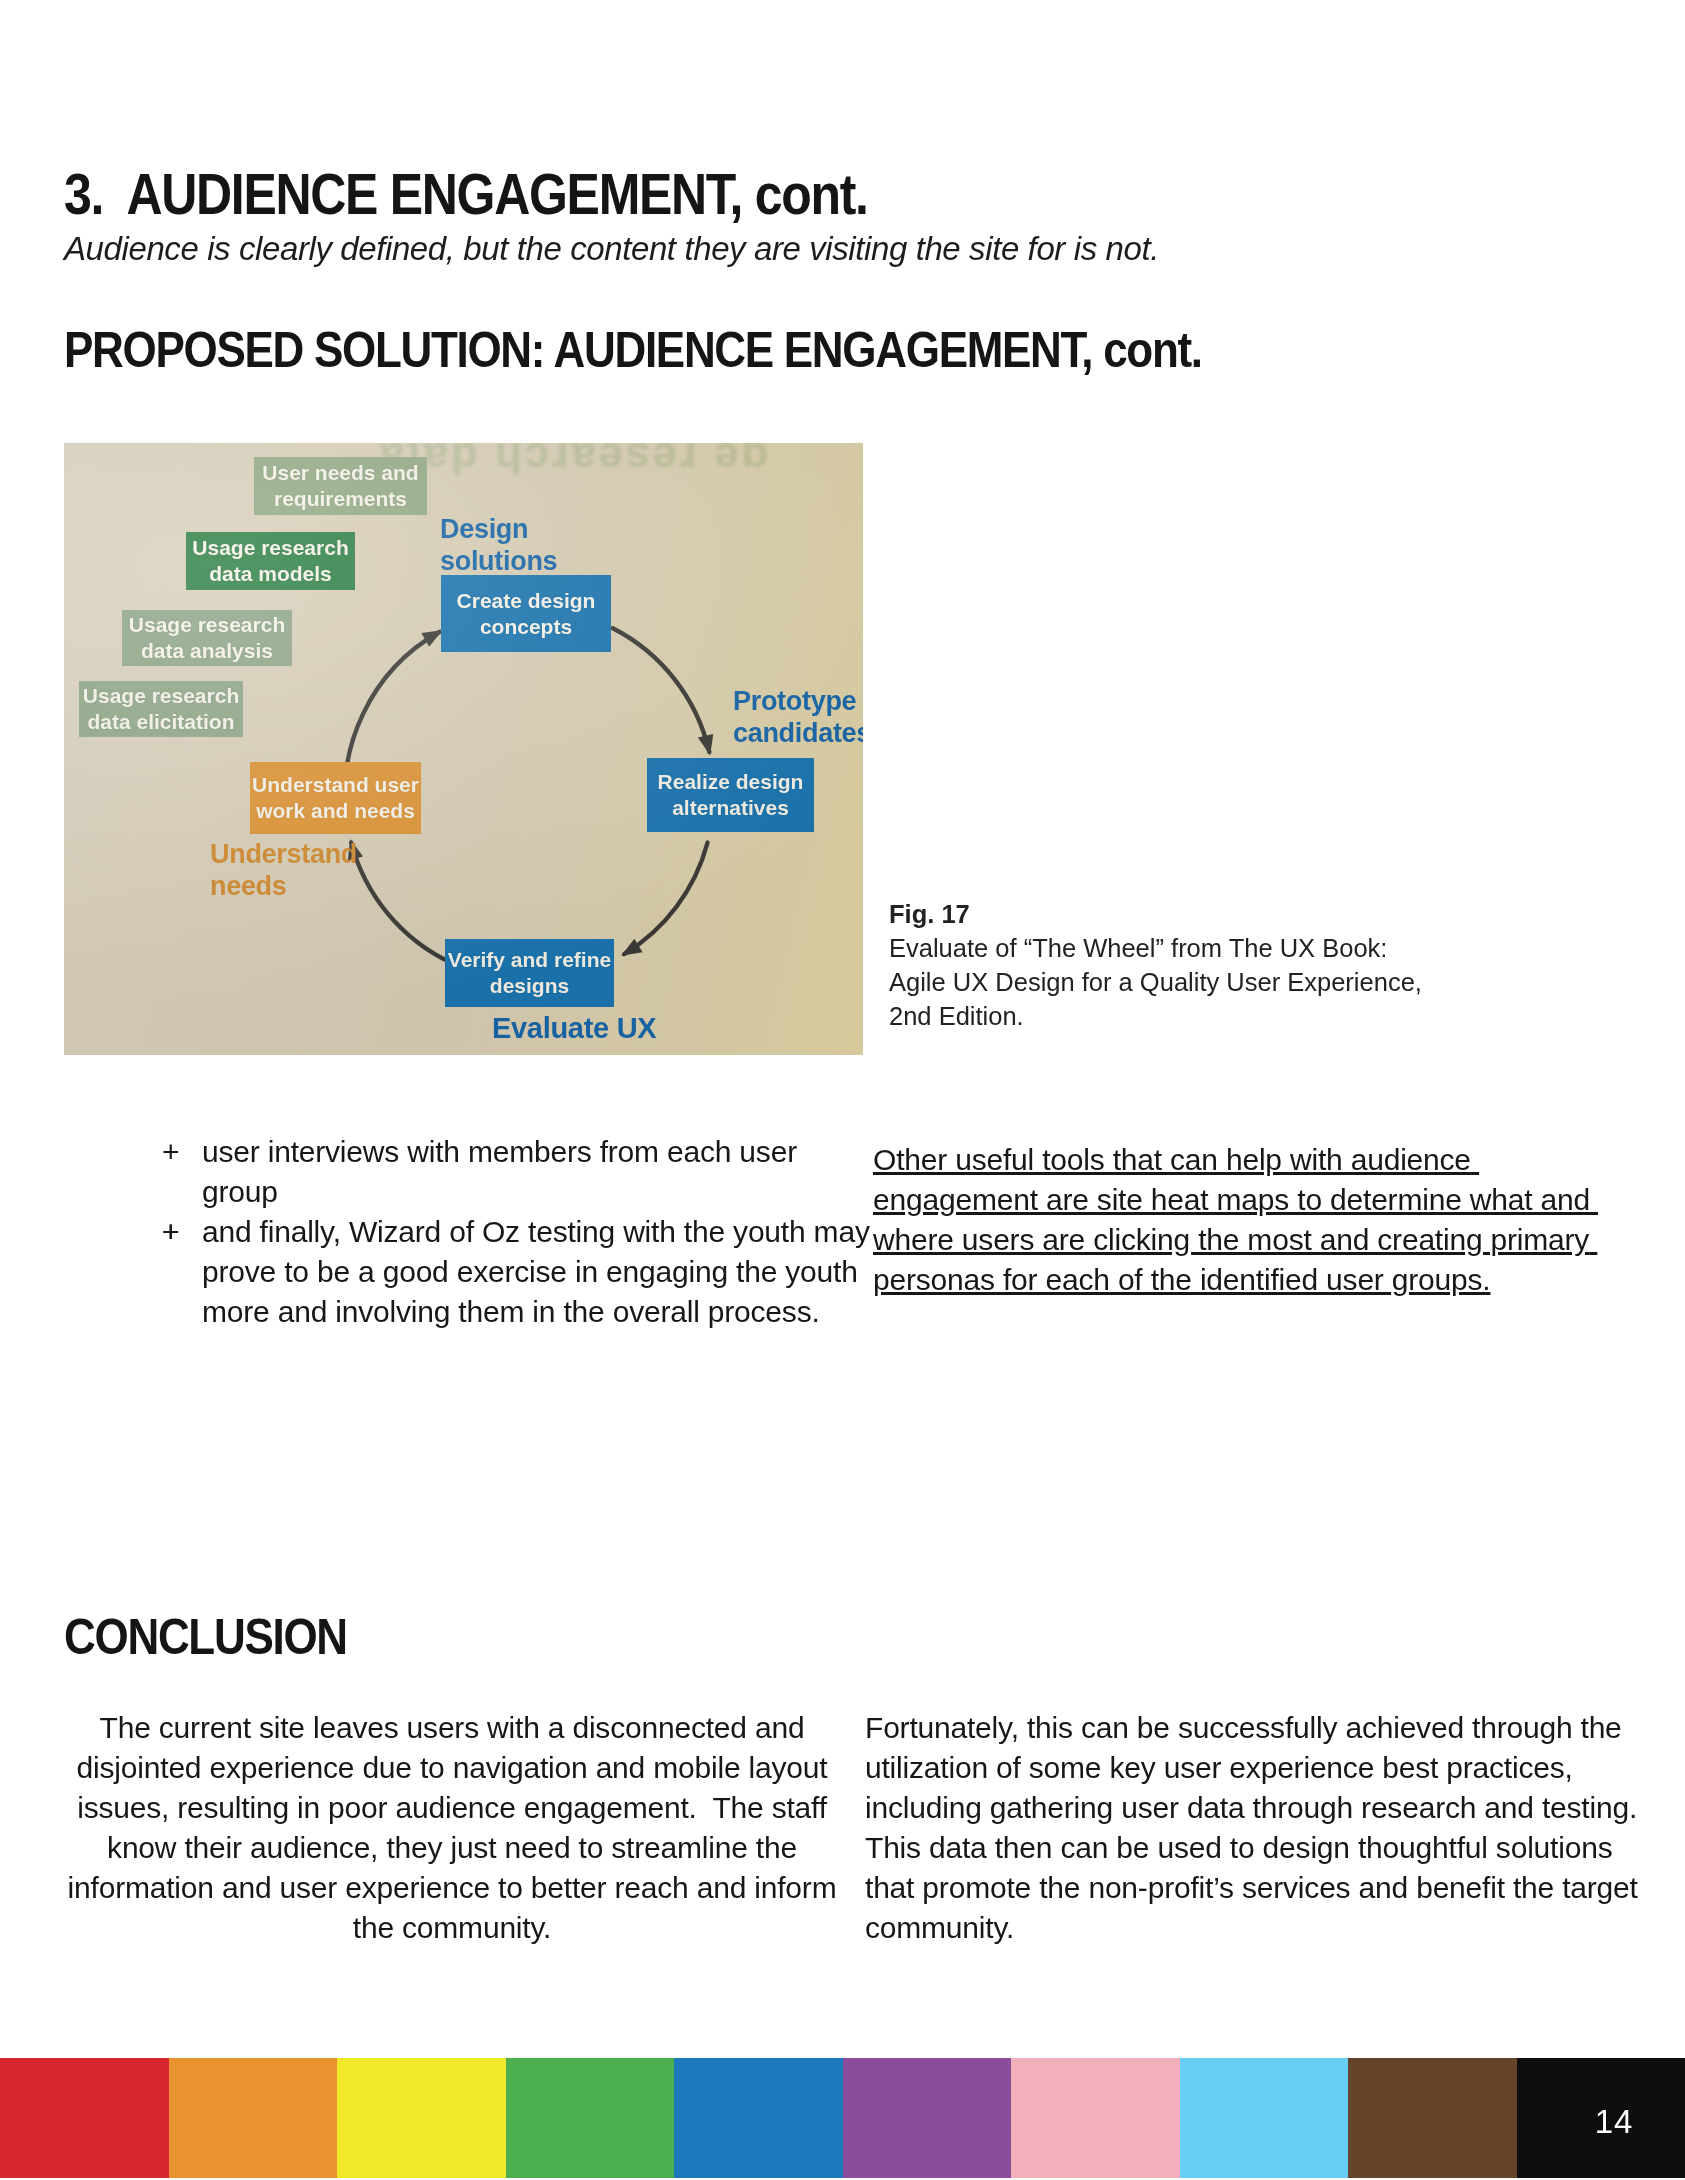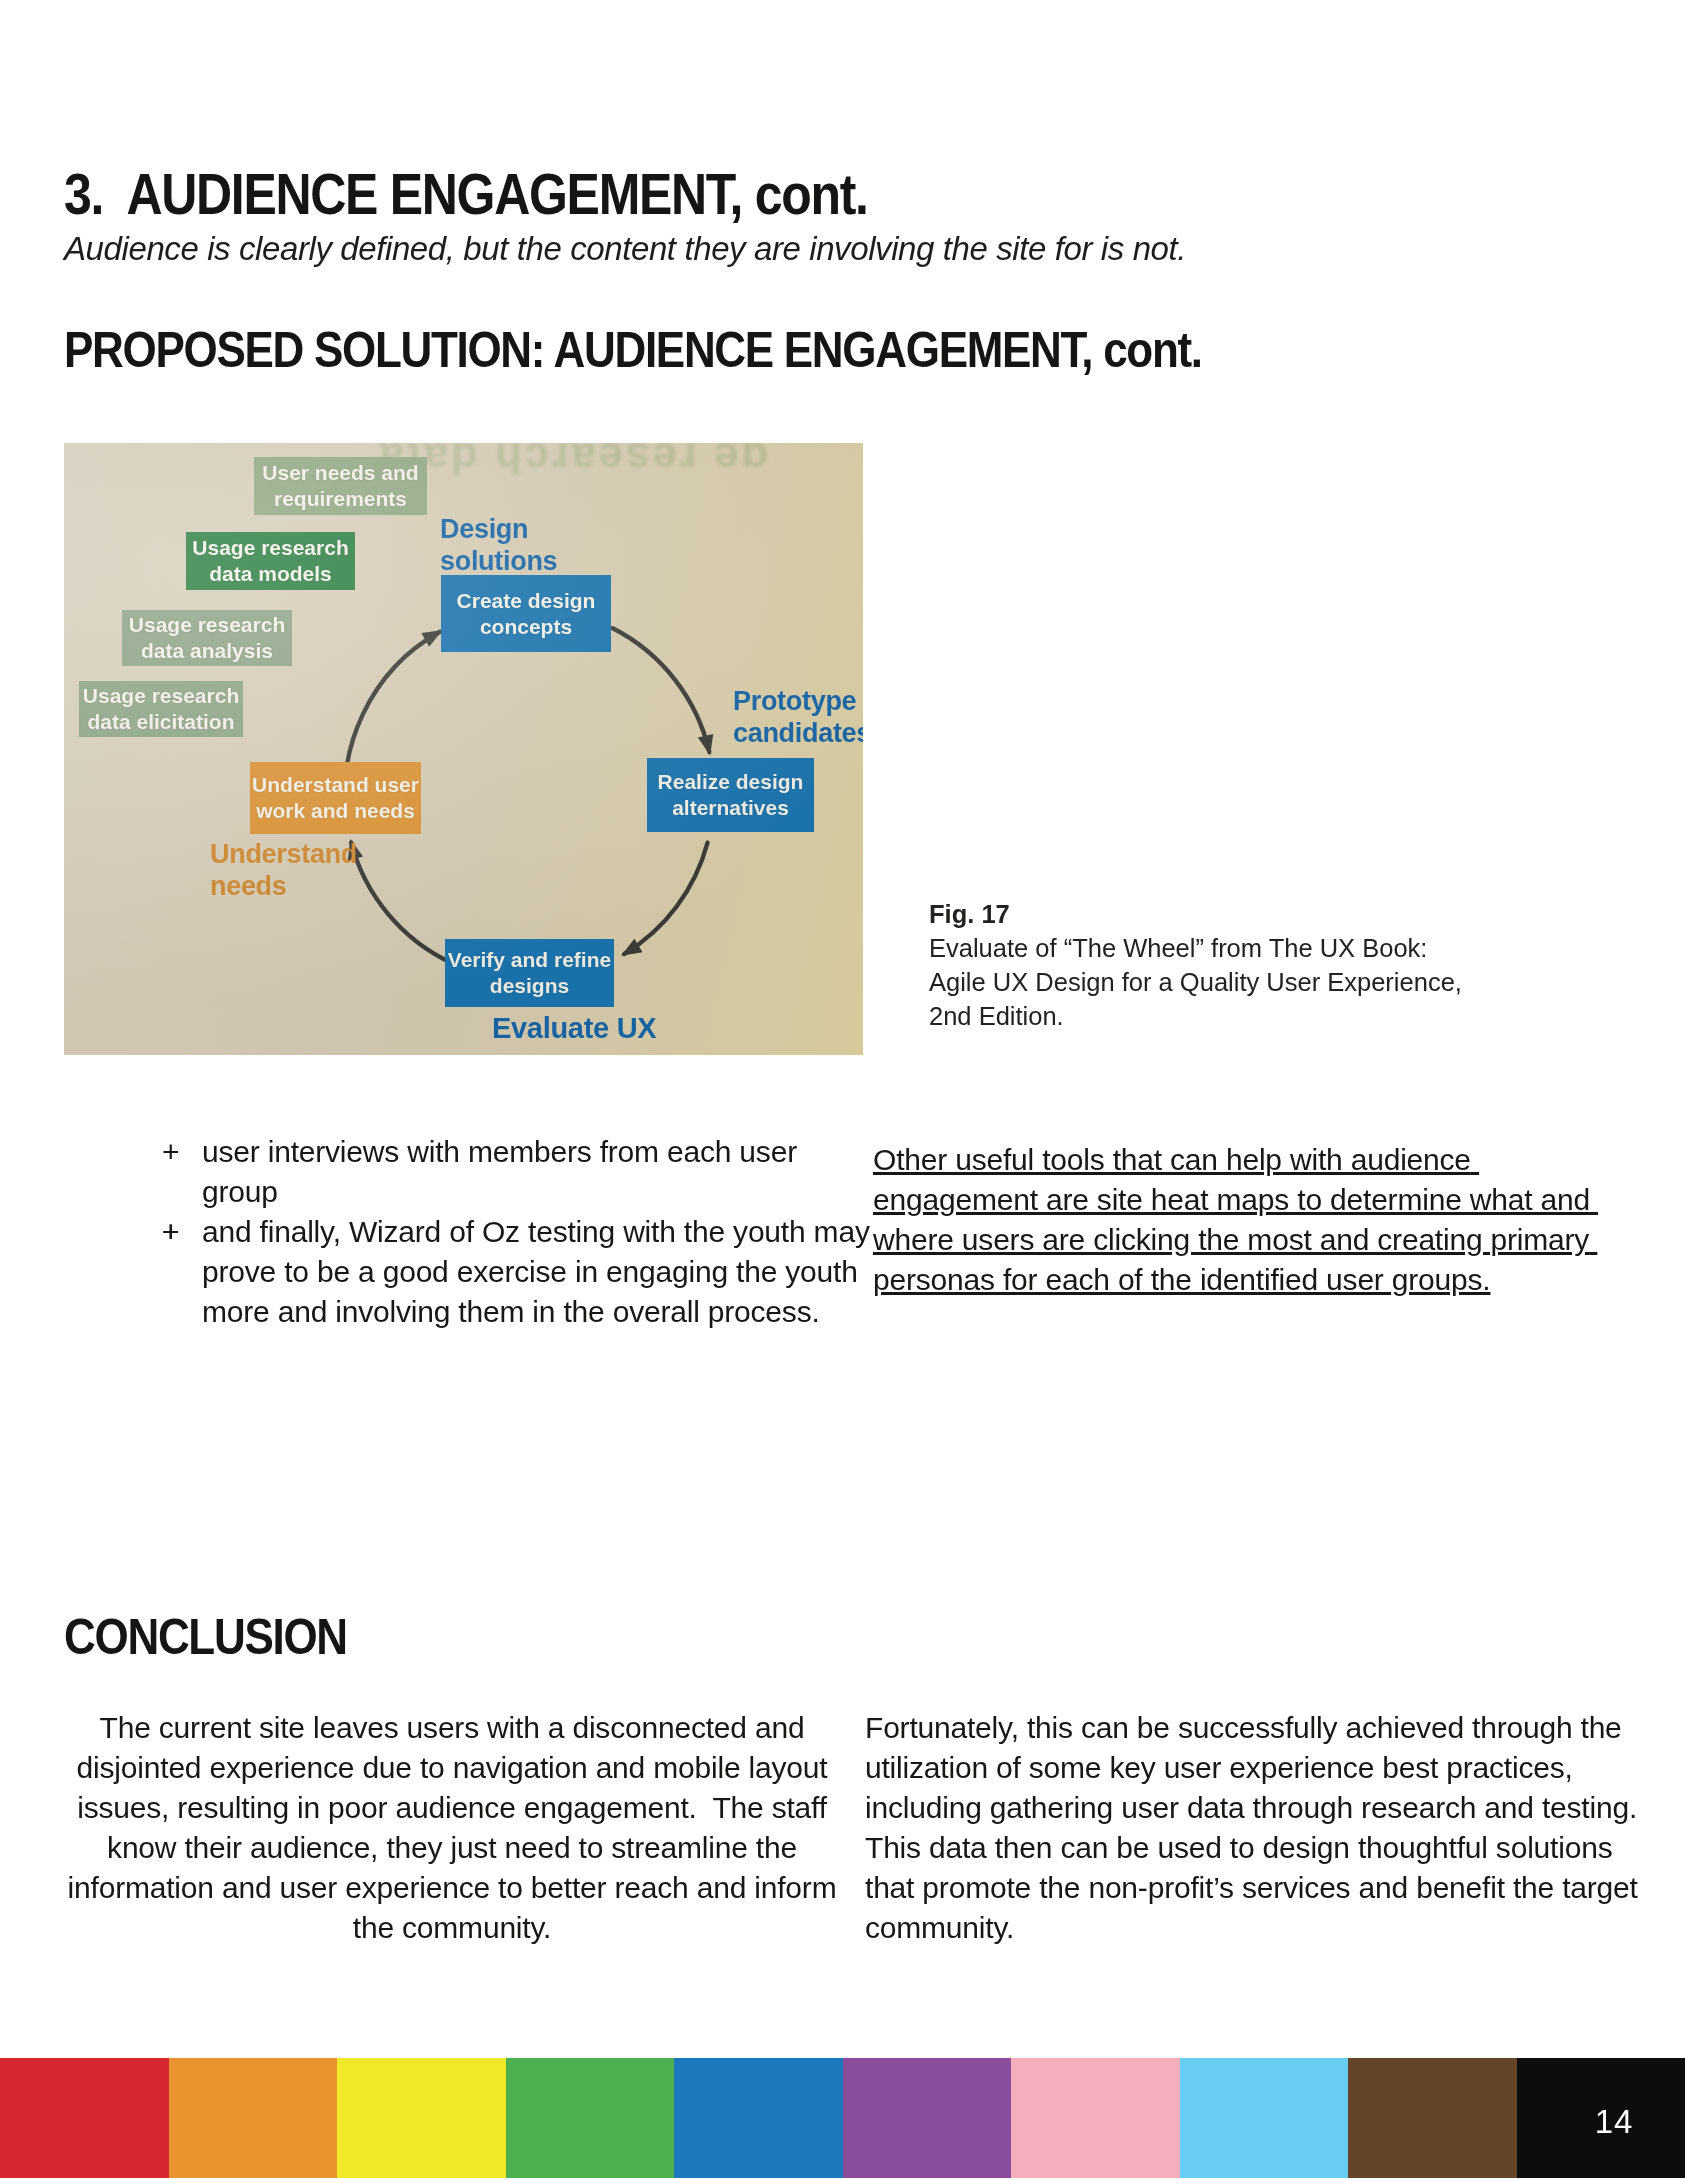--- a/index.html
+++ b/index.html
@@ -46,21 +46,21 @@
     text-align:center;font-weight:bold;font-size:21px;line-height:26px;
     color:#f4f1e7;text-shadow:0 0 1.8px rgba(0,0,0,0.12);filter:blur(0.3px);
   }
   .dg-label{
     position:absolute;font-weight:bold;font-size:27px;line-height:32px;
     letter-spacing:-0.3px;filter:blur(0.3px);
   }
   .arrows{position:absolute;left:0;top:0;}
 
   
-  .caption{left:889px;top:897px;width:597px;font-size:25.5px;line-height:34px;color:#222220;margin-left:40px;}
+  .caption{left:889px;top:897px;width:597px;font-size:25.5px;line-height:34px;color:#222220;}
   .caption .cap-label{font-weight:bold;}
   .caption .it{}
 
   
   .body-text{font-size:30px;line-height:40px;color:#171716;letter-spacing:-0.2px;}
   .bullet-list{left:162px;top:1132px;width:713px;list-style:none;margin:0;padding:0;}
   .bullet-list li{position:relative;padding-left:40px;margin:0;}
   .bullet-list .marker{position:absolute;left:0;top:0;}
   .right-para{left:865px;top:1132px;width:734px;white-space:pre-wrap;}
   .conc-left{left:64px;top:1708px;width:776px;white-space:pre-wrap;}
@@ -73,21 +73,21 @@
   .footer-bar .band{flex:1 1 0;height:100%;}
   .page-number{
     left:1517px;top:2103px;width:194px;text-align:center;
     font-size:33px;color:#ffffff;letter-spacing:0.9px;
   }
 </style>
 </head>
 <body>
 
 <h1 class="abs doc-title" style="margin:0;">3.  AUDIENCE ENGAGEMENT, cont.</h1>
-<div class="abs doc-subtitle">Audience is clearly defined, but the content they are involving the site for is not.</div>
+<div class="abs doc-subtitle">Audience is clearly defined, but the content they are visiting the site for is not.</div>
 <h2 class="abs section-heading proposed-heading" style="margin:0;">PROPOSED SOLUTION: AUDIENCE ENGAGEMENT, cont.</h2>
 
 <figure class="abs photo" style="margin:0;">
   <div class="ghost-text">ge research data</div>
 
   <svg class="arrows" width="799" height="612" viewBox="0 0 910 697">
     <defs>
       <marker id="arr" markerWidth="28" markerHeight="24" refX="21" refY="11" orient="auto" markerUnits="userSpaceOnUse">
         <path d="M2,2 L25,11 L2,20 z" fill="#3c3b37"></path>
       </marker>

